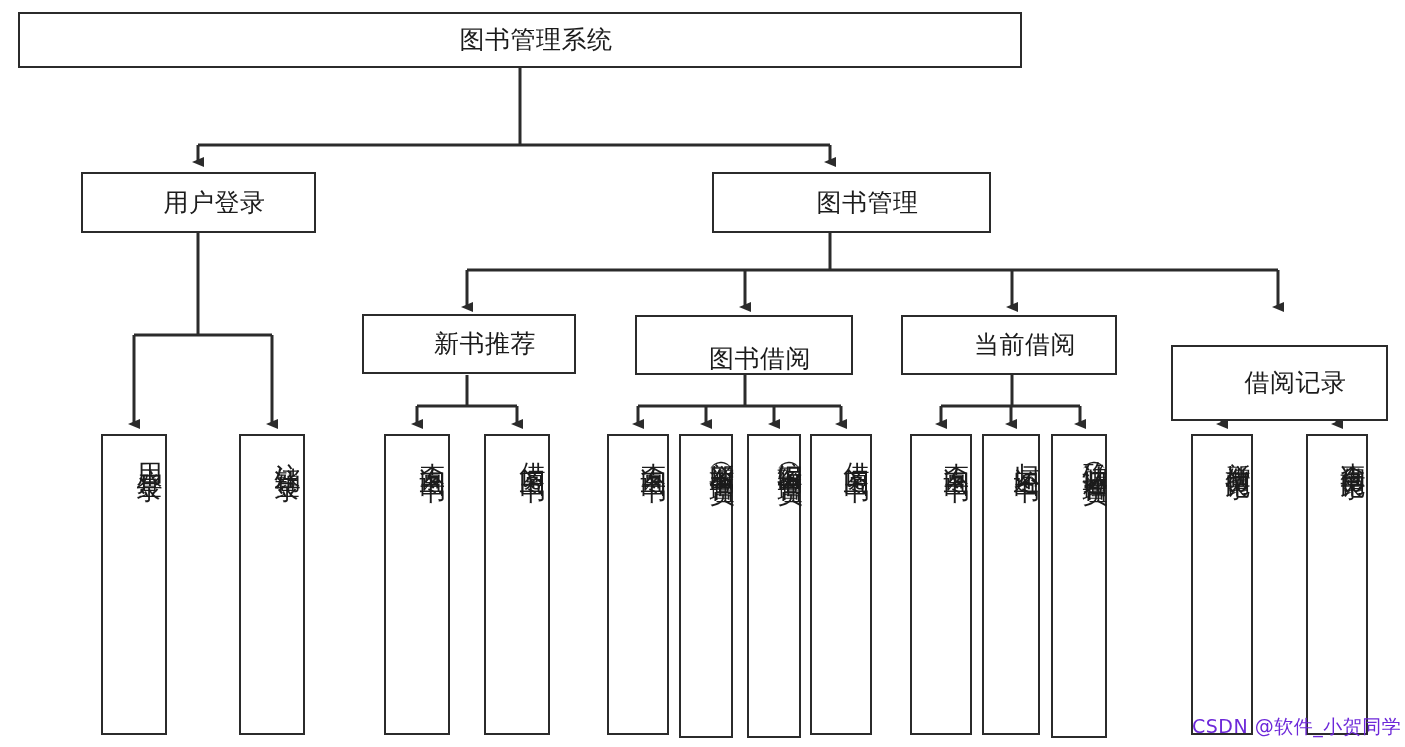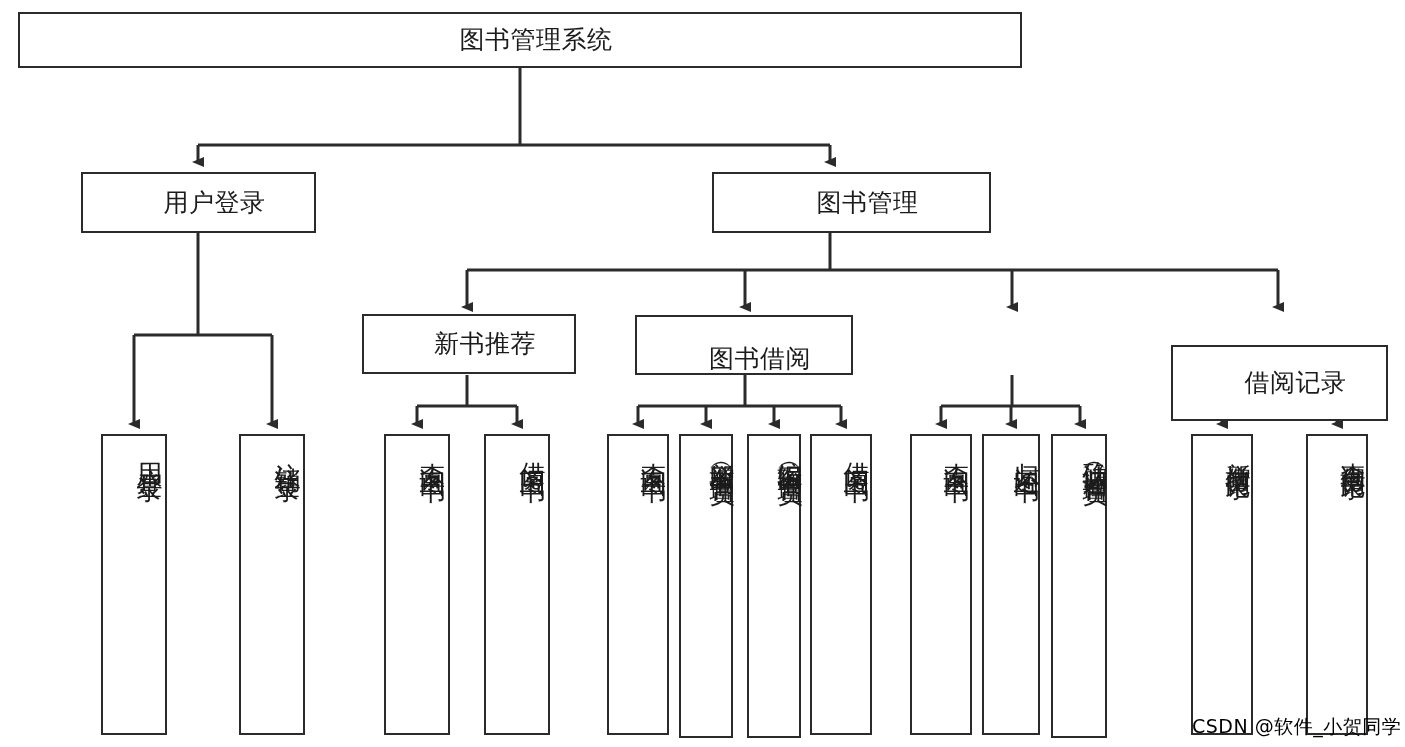--- a/index.html
+++ b/index.html
@@ -58,21 +58,21 @@
     letter-spacing: 5px;
     line-height: 1;
     white-space: nowrap;
   }
   .node.vertical.tall .label {
     font-size: 25px;
     letter-spacing: 3px;
   }
   .watermark {
     position: absolute;
-    color: #000000;
+    color: #6d28d9;
     font-size: 19px;
     white-space: nowrap;
     letter-spacing: 0.5px;
   }
 </style>
 </head>
 <body>
 
 <div id="canvas">
 
@@ -136,20 +136,23 @@
   <div class="node horizontal" style="left:712px; top:172px; width:279px; height:61px;">
     <span class="label">图书管理</span>
   </div>
 
   <div class="node horizontal" style="left:362px; top:314px; width:214px; height:60px;">
     <span class="label">新书推荐</span>
   </div>
   <div class="node horizontal" style="left:635px; top:315px; width:218px; height:60px;align-items:flex-end;">
     <span class="label">图书借阅</span>
   </div>
+  <div class="node horizontal" style="left:901px; top:315px; width:216px; height:60px;">
+    <span class="label">当前借阅</span>
+  </div>
   <div class="node horizontal" style="left:1171px; top:315px; width:217px; height:76px;margin-top:30px;">
     <span class="label">借阅记录</span>
   </div>
 
   <div class="node vertical" style="left:101px; top:434px; width:66px; height:301px;">
     <span class="label">用户登录</span>
   </div>
   <div class="node vertical" style="left:239px; top:434px; width:66px; height:301px;">
     <span class="label">注销登录</span>
   </div>

